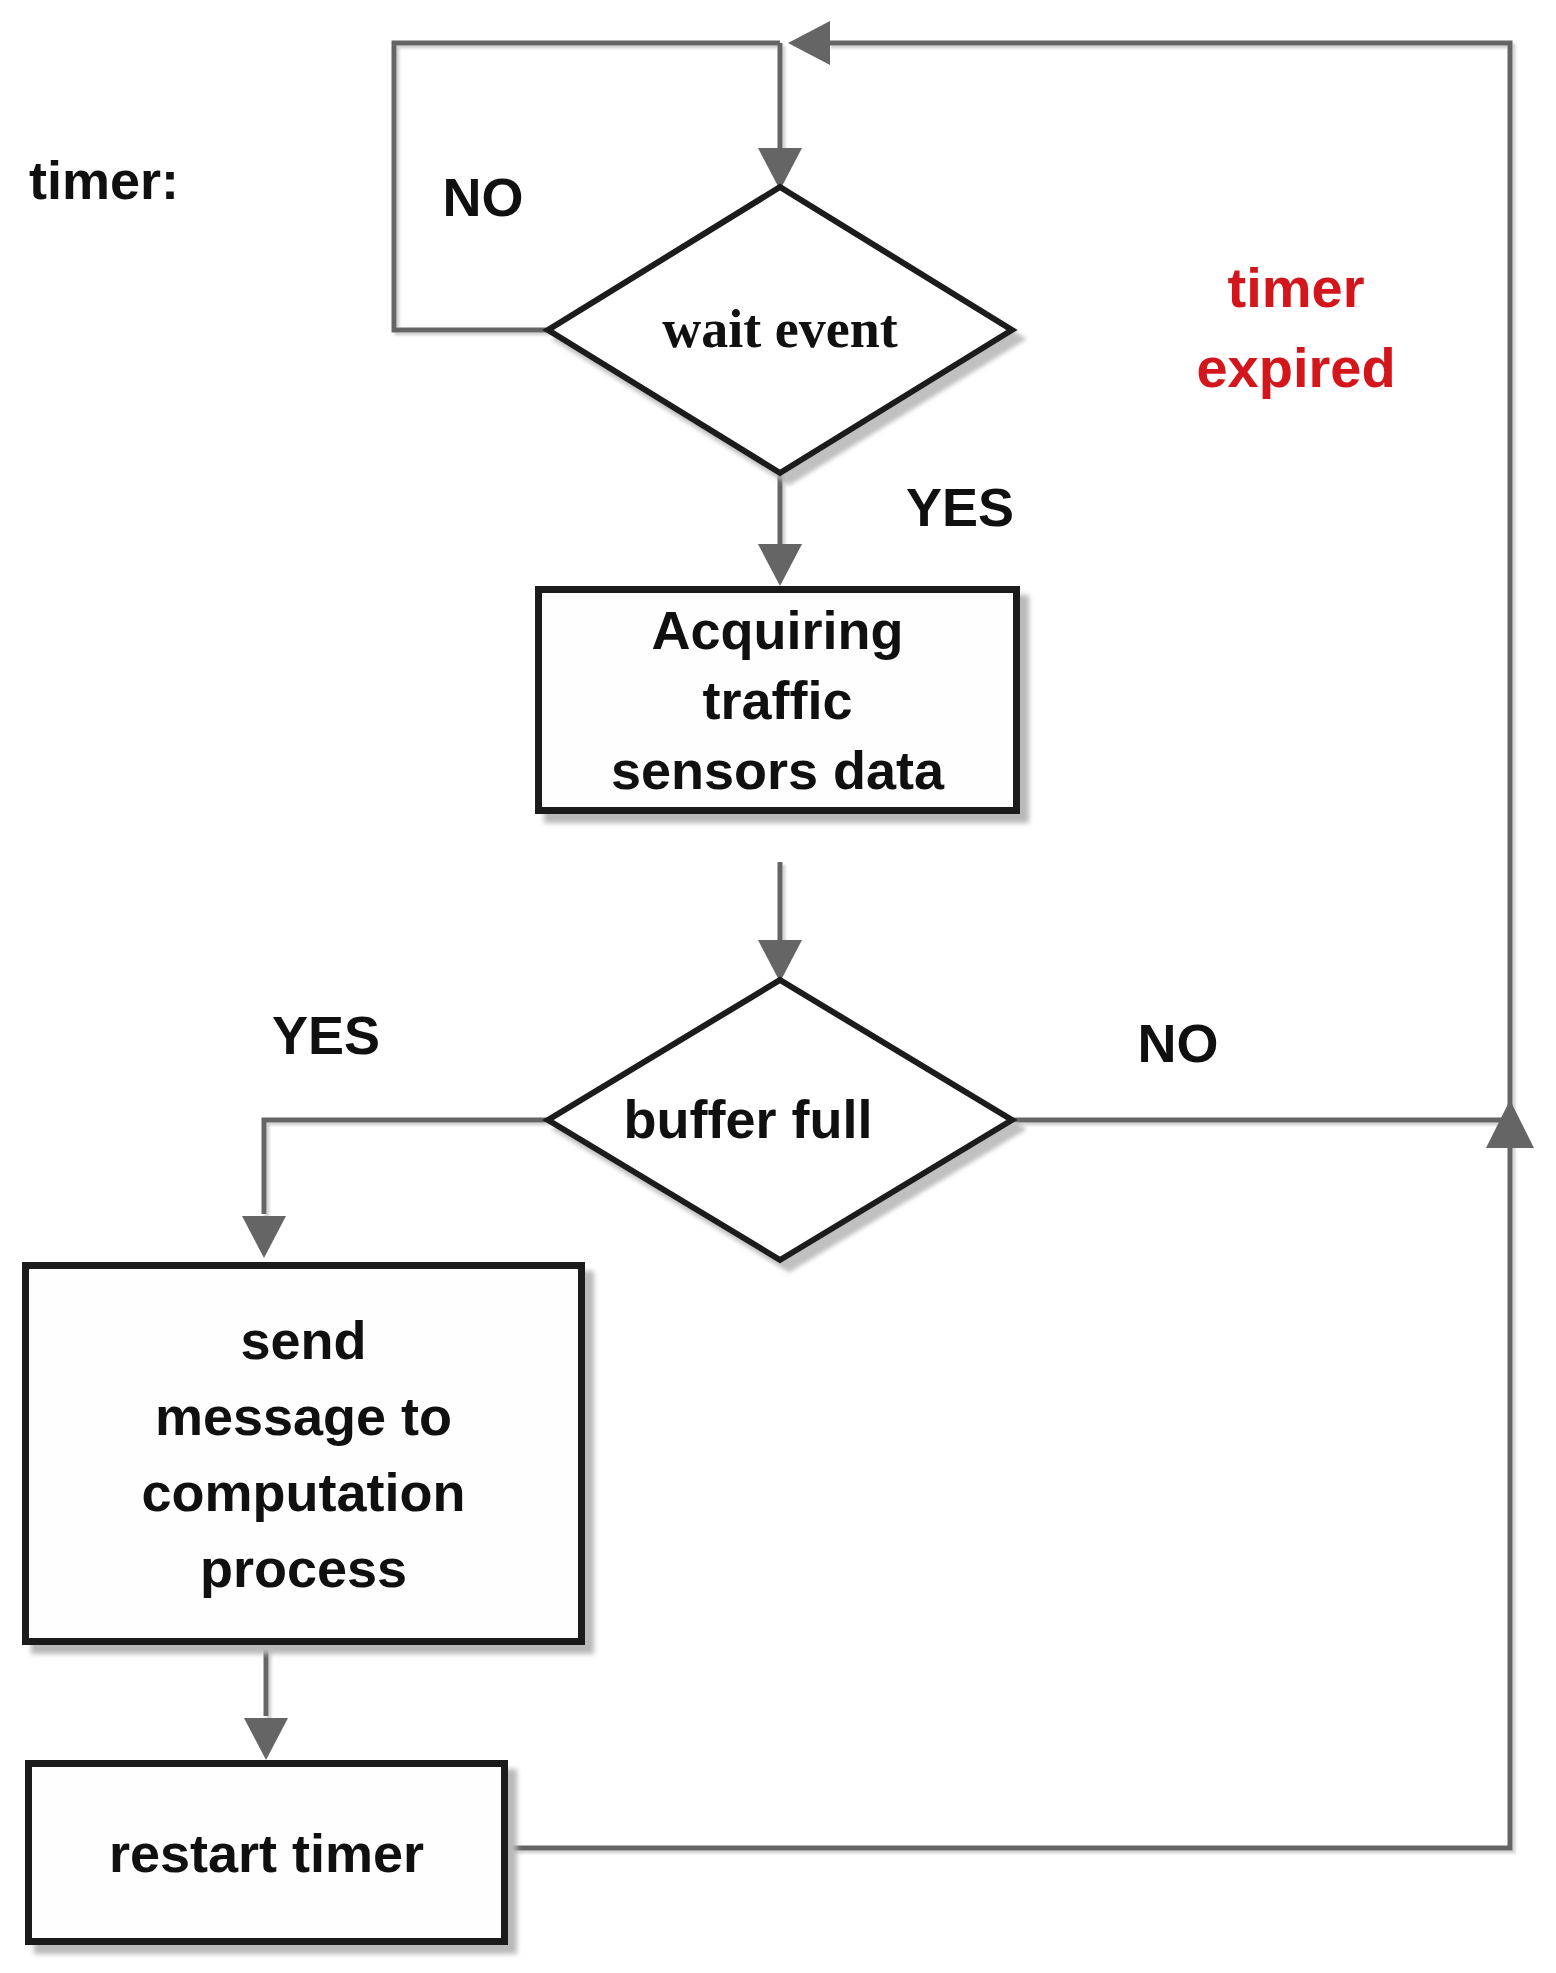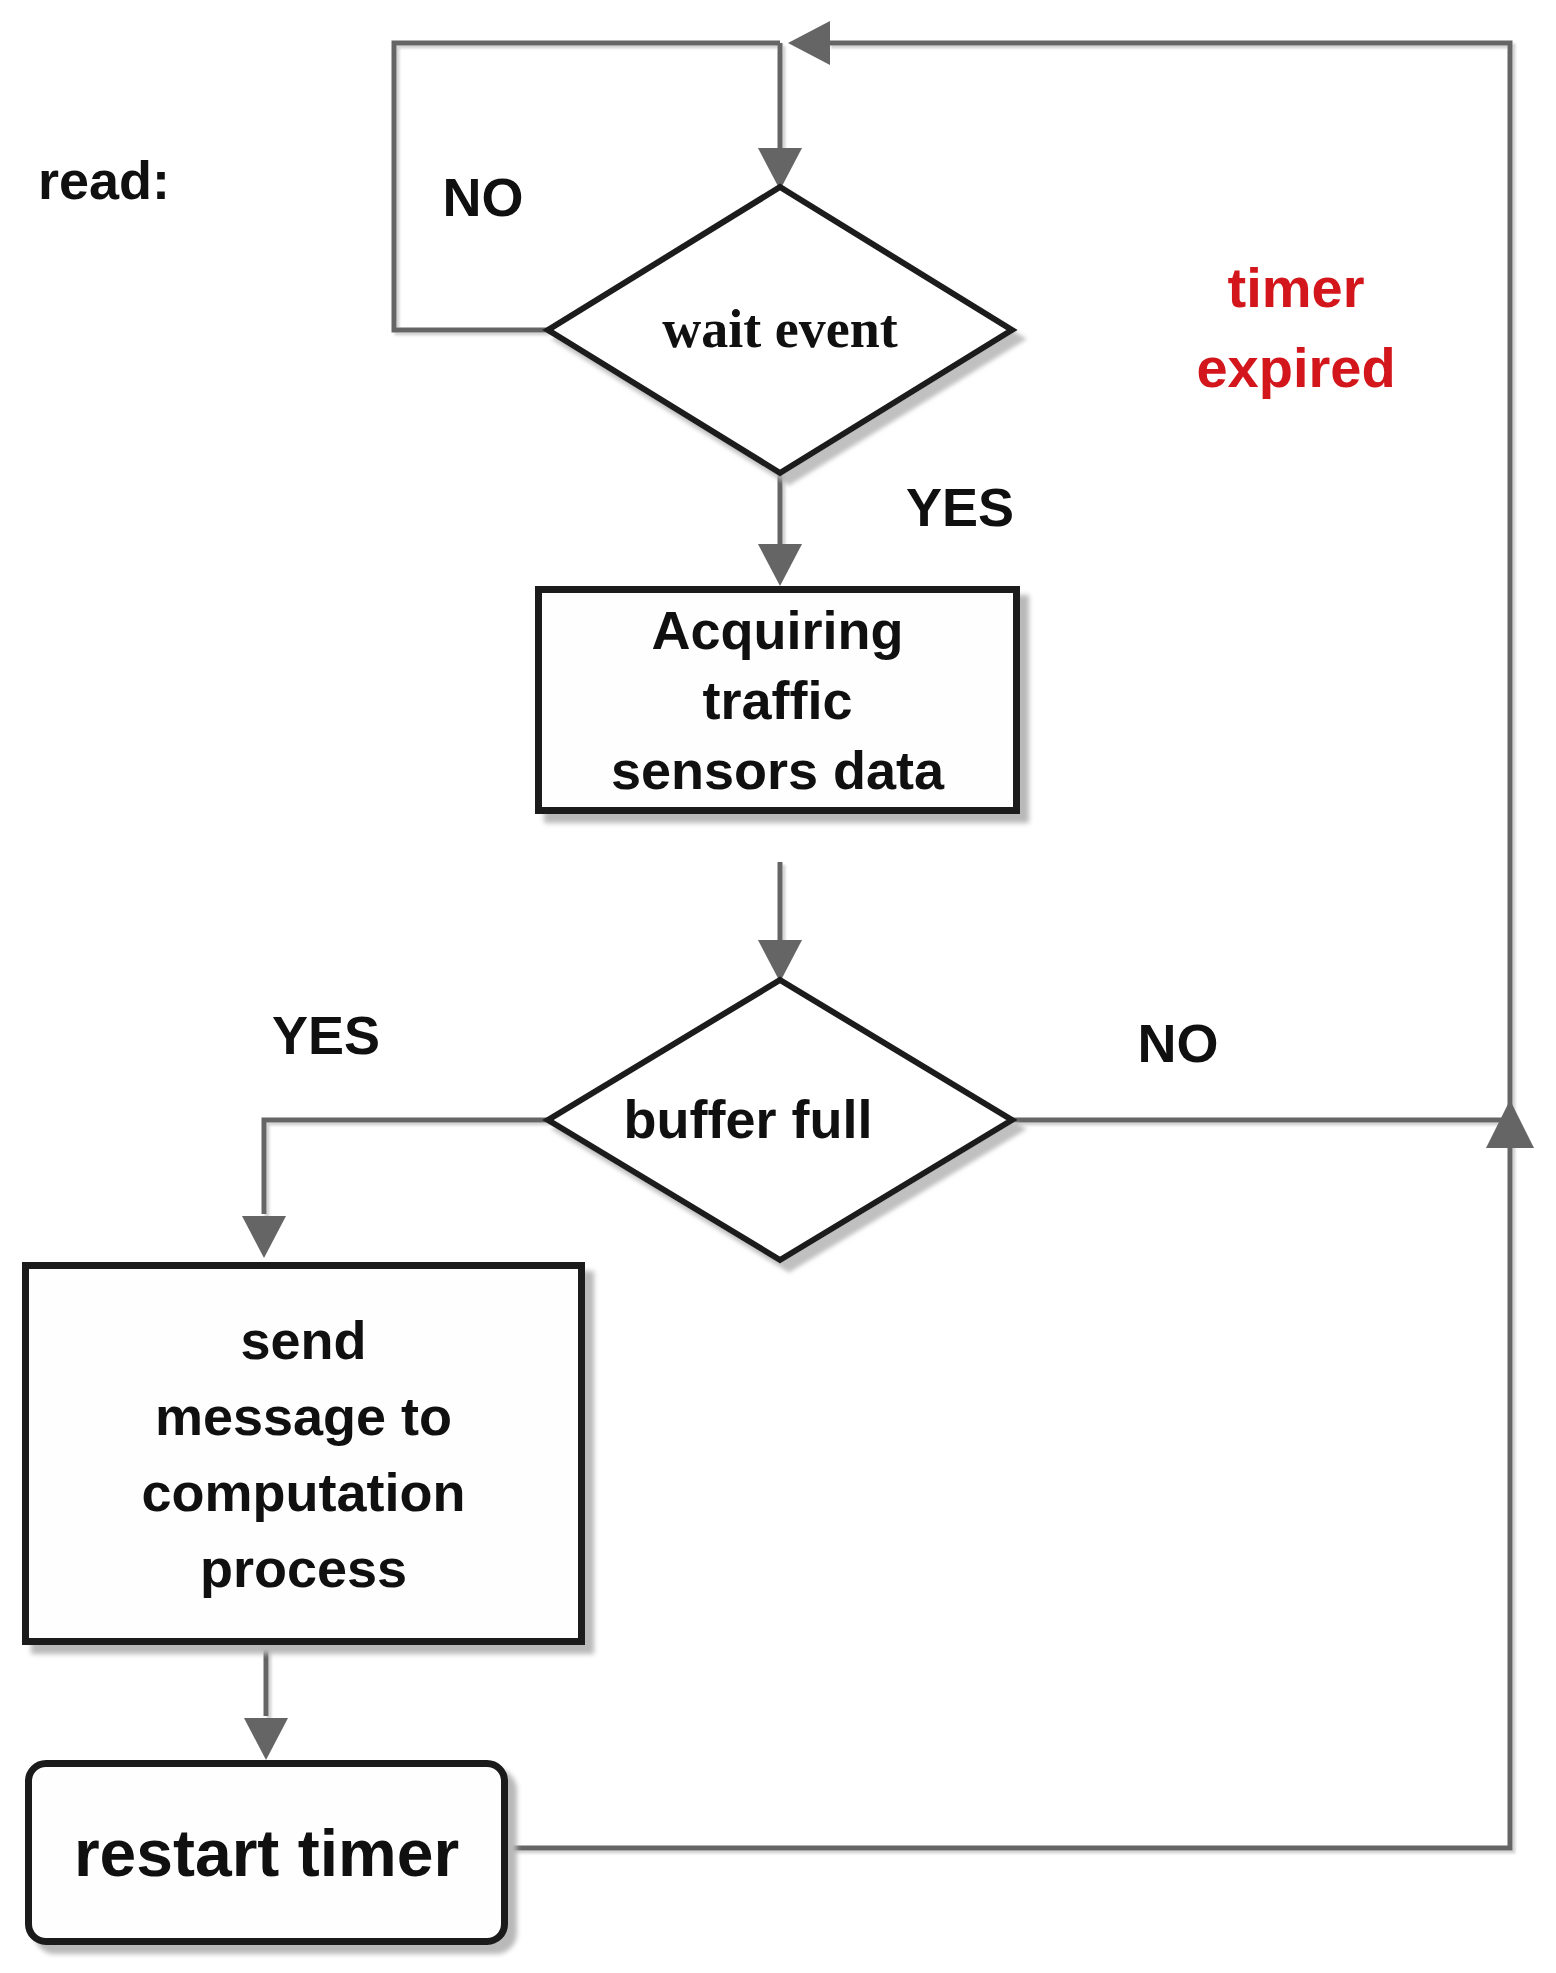--- a/index.html
+++ b/index.html
@@ -16,21 +16,21 @@
   .arrow{fill:var(--line); stroke:none;}
   .shape{fill:#ffffff; stroke:var(--border); stroke-width:6;}
   .node{
     position:absolute; box-sizing:border-box; background:#fefefe;
     border:7px solid var(--border); box-shadow:9px 9px 5px var(--shadow);
     display:flex; align-items:center; justify-content:center; text-align:center;
     font-weight:bold; white-space:pre-line;
   }
   .node-acquire{left:535px; top:586px; width:485px; height:228px; font-size:54px; line-height:70px;}
   .node-send{left:22px; top:1262px; width:563px; height:383px; font-size:54px; line-height:76px;}
-  .node-restart{left:25px; top:1760px; width:483px; height:185px; font-size:66px; line-height:60px;border-radius:21px;}
+  .node-restart{left:25px; top:1760px; width:483px; height:185px; font-size:54px; line-height:60px;}
   .lbl{
     position:absolute; font-weight:bold; font-size:54px; line-height:1.1;
     transform:translate(-50%,-50%); white-space:pre-line; text-align:center;
   }
   .lbl-read{left:104px; top:181px;}
   .lbl-no-top{left:483px; top:198px;}
   .lbl-yes-wait{left:960px; top:508px;}
   .lbl-yes-buffer{left:326px; top:1036px;}
   .lbl-no-buffer{left:1178px; top:1044px;}
   .lbl-timer{left:1296px; top:328px; font-size:56px; line-height:80px; color:var(--timer_red);}
@@ -96,21 +96,21 @@
 computation
 process</span>
   </div>
   <div class="node node-restart">
     <span>restart timer</span>
   </div>
 
   <div class="lbl lbl-wait">wait event</div>
   <div class="lbl lbl-buffer">buffer full</div>
 
-  <div class="lbl lbl-read">read:</div>
+  <div class="lbl lbl-read">timer:</div>
   <div class="lbl lbl-no-top">NO</div>
   <div class="lbl lbl-yes-wait">YES</div>
   <div class="lbl lbl-yes-buffer">YES</div>
   <div class="lbl lbl-no-buffer">NO</div>
   <div class="lbl lbl-timer">timer
 expired</div>
 
 </div>
 
 </body></html>

